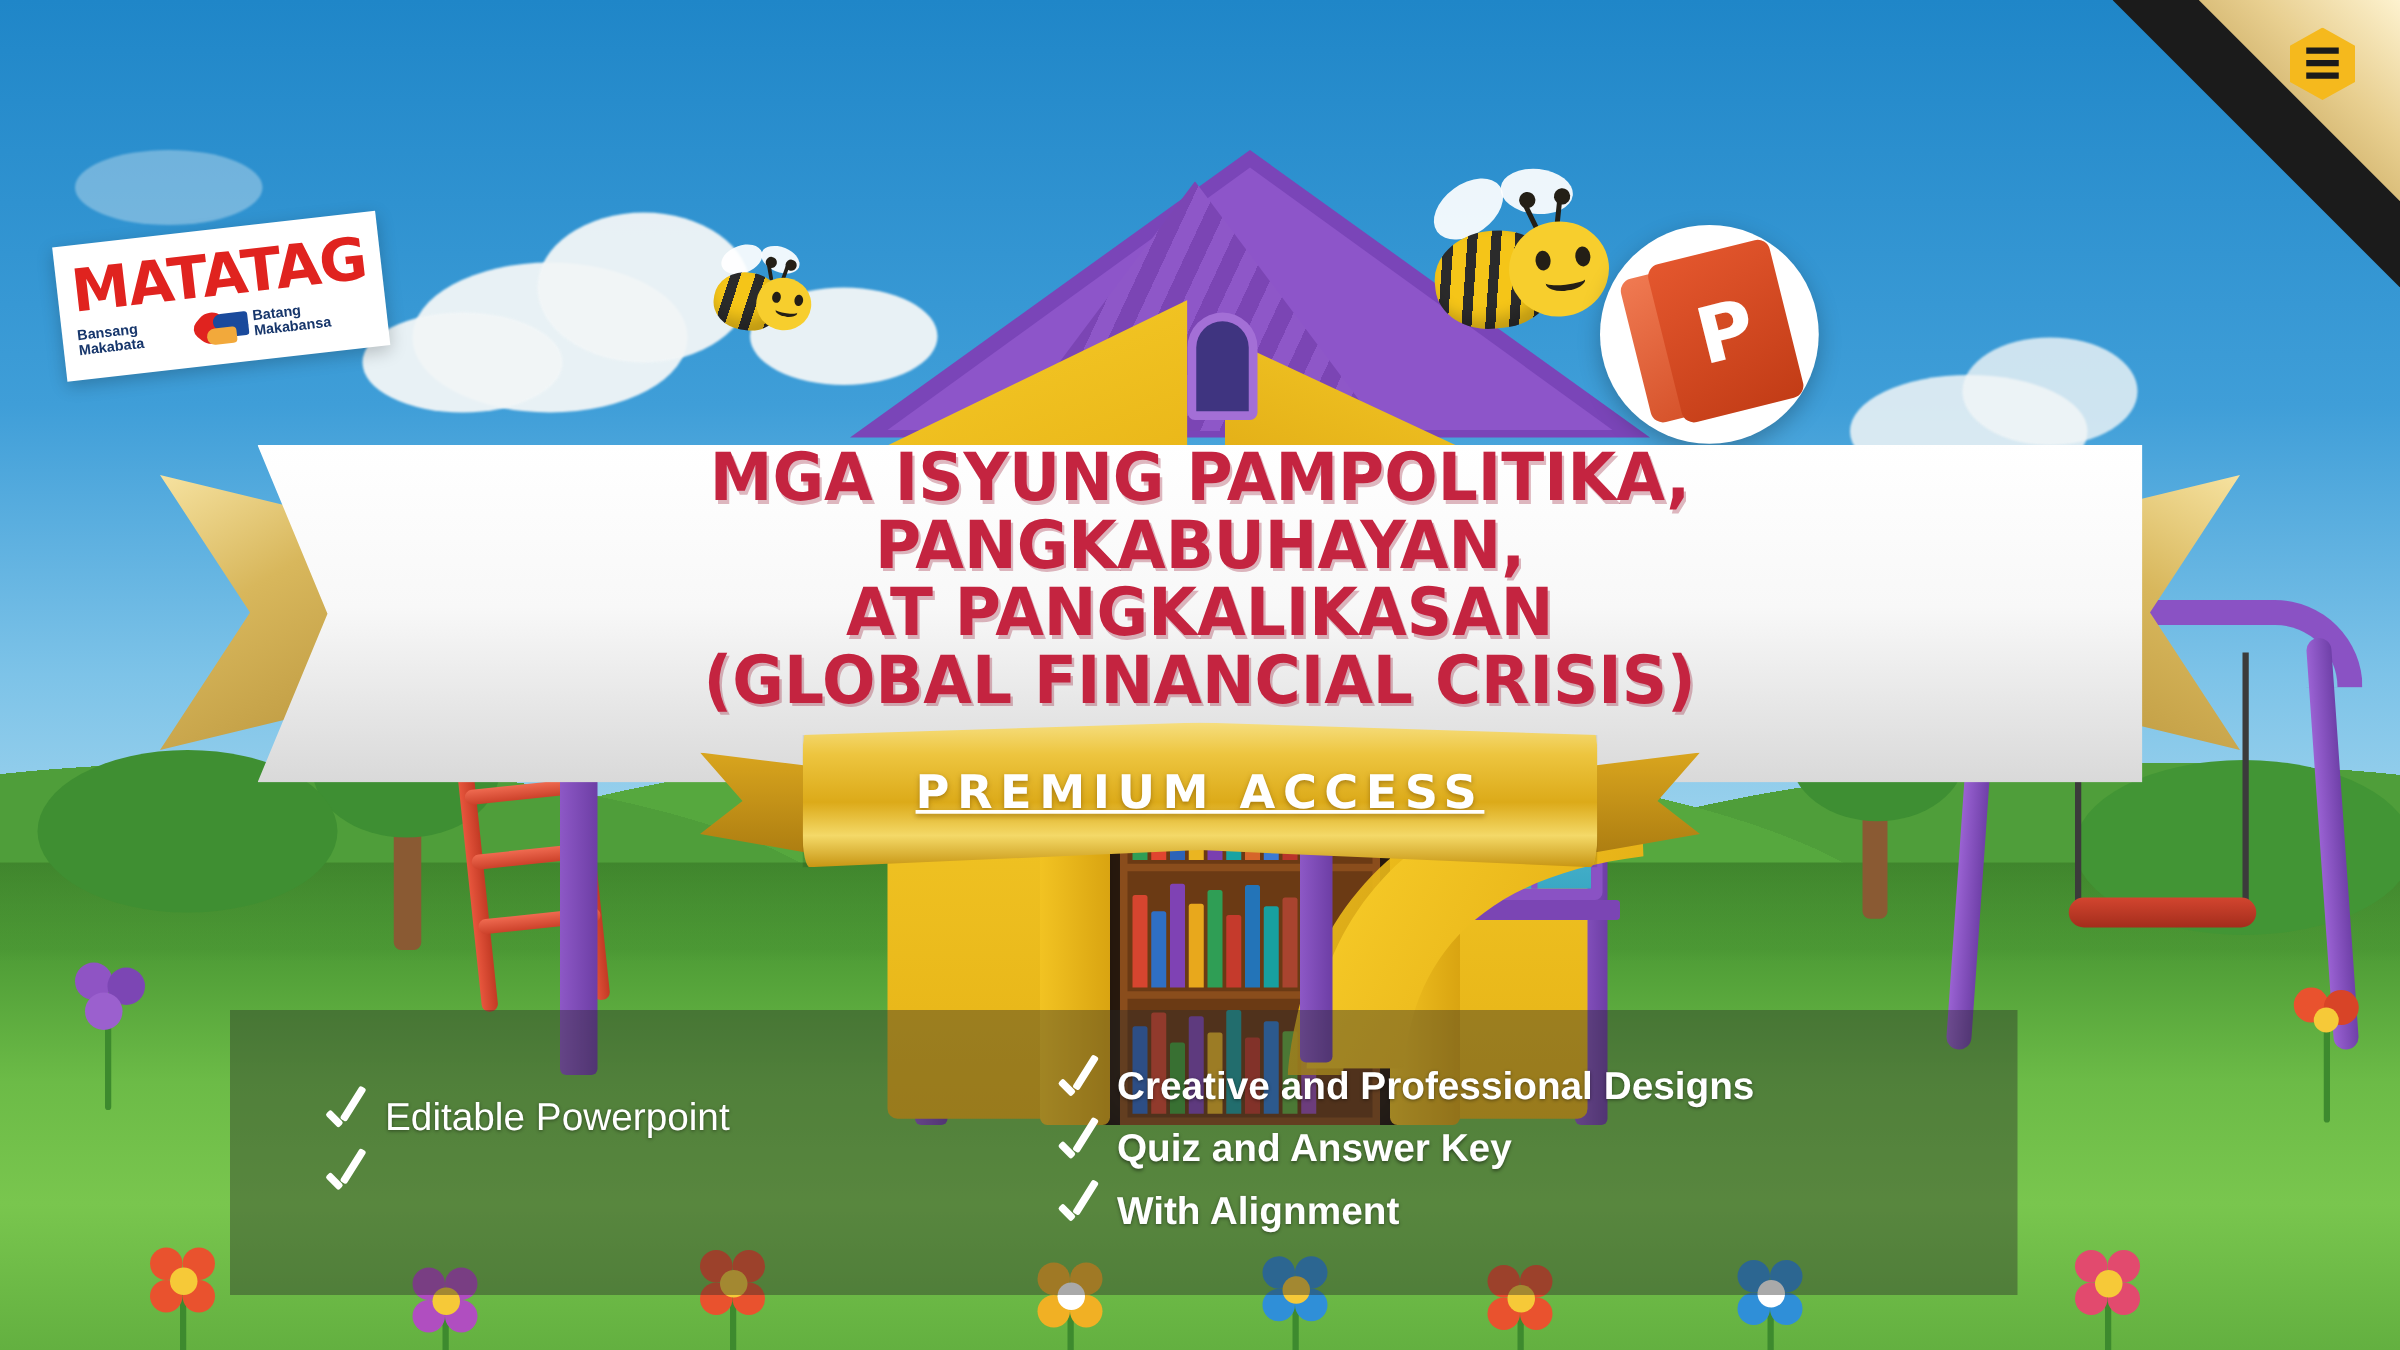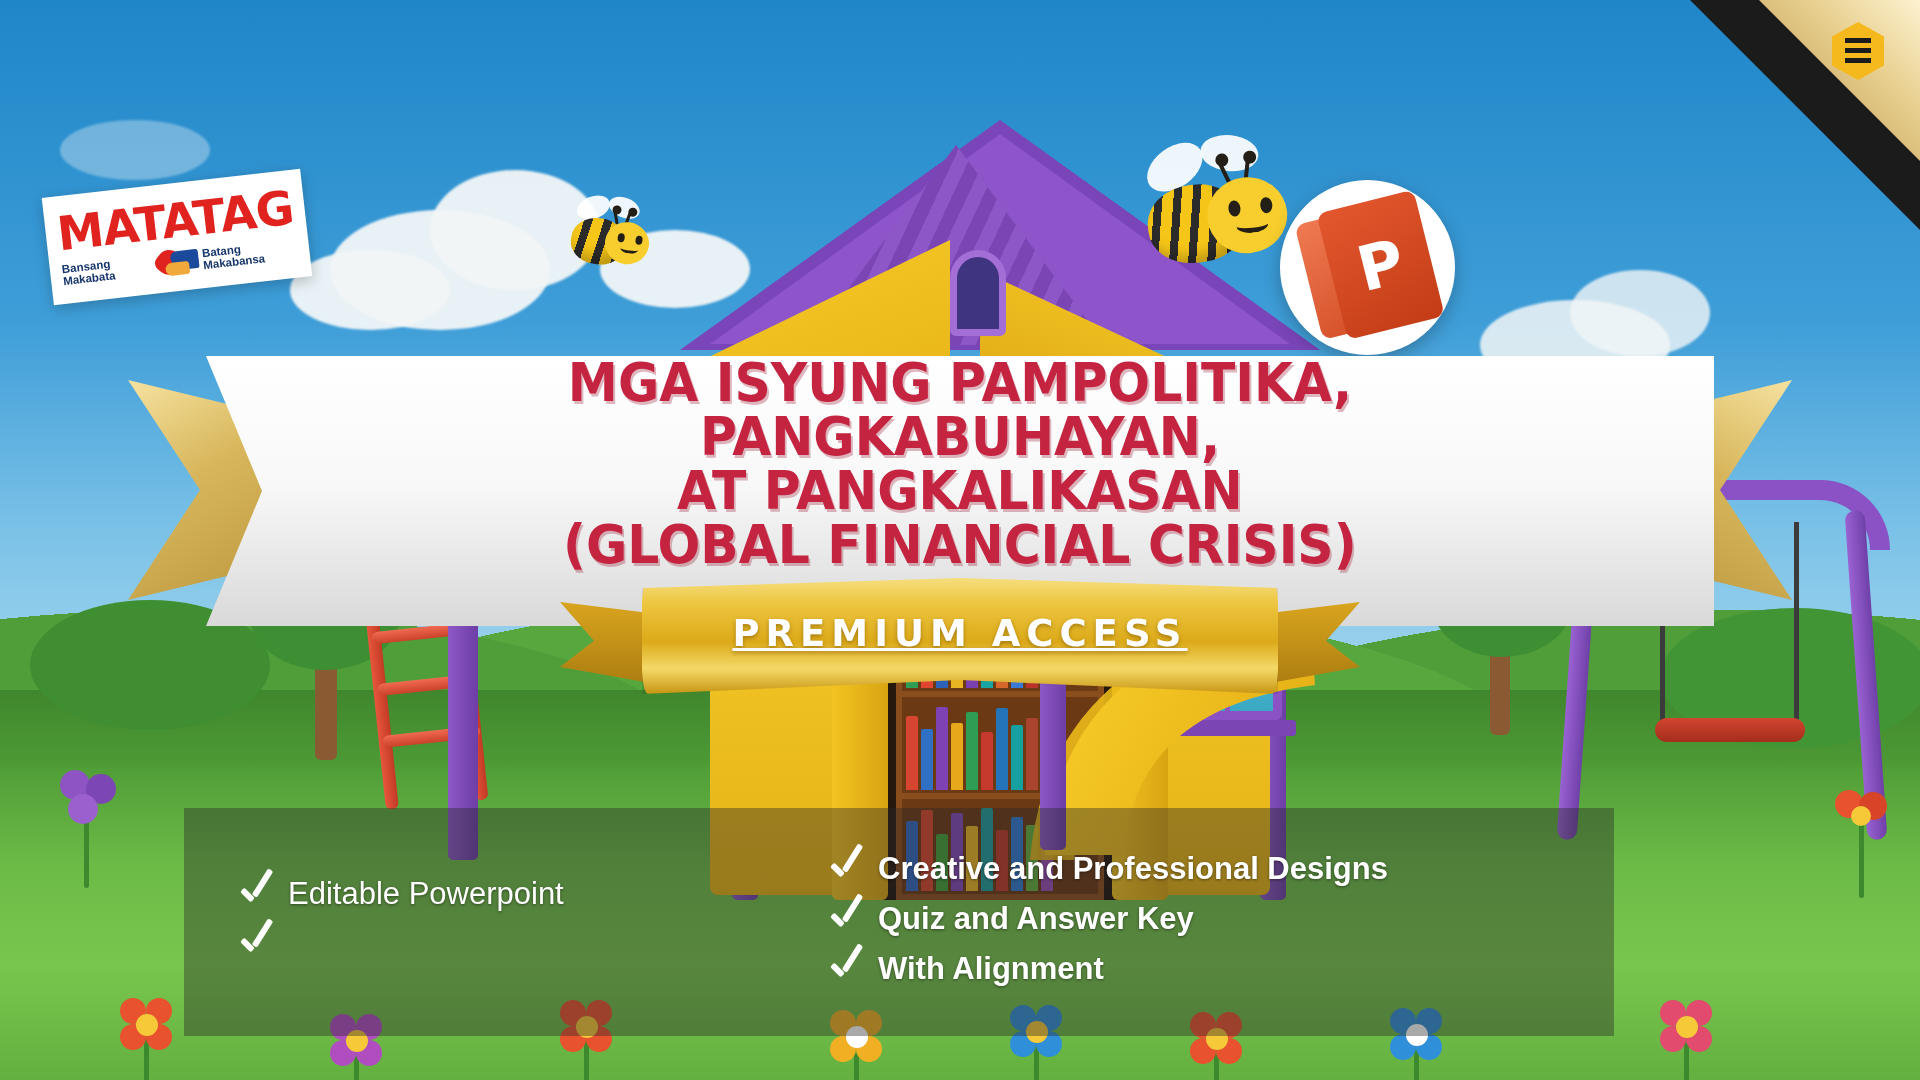--- a/index.html
+++ b/index.html
@@ -231,21 +231,21 @@
     font-size:37px; letter-spacing:6px; color:#ffffff;
     text-shadow:0 2px 4px rgba(120,80,0,.55);
     transform:translateY(-3px);
     text-decoration:underline;
   }
 
   
   .features {
     position:absolute; left:184px; top:808px; width:1430px; height:228px;
     background:rgba(40,40,40,.40);
-    display:flex; align-items:center; padding:8px 40px 14px 50px; gap:0px;
+    display:flex; align-items:center; padding:8px 40px 14px 70px; gap:0px;
   }
   .feat-col { display:flex; flex-direction:column; justify-content:center; gap:10px; }
   .feat-col.left  { width:590px; }
   .feat-col.right { width:740px;font-weight:bold; }
   .feat-item { display:flex; align-items:center; gap:14px; }
   .check {
     flex:0 0 auto; width:40px; height:40px; position:relative;
   }
   .check::before, .check::after {
     content:""; position:absolute; background:#fff; border-radius:2px;

